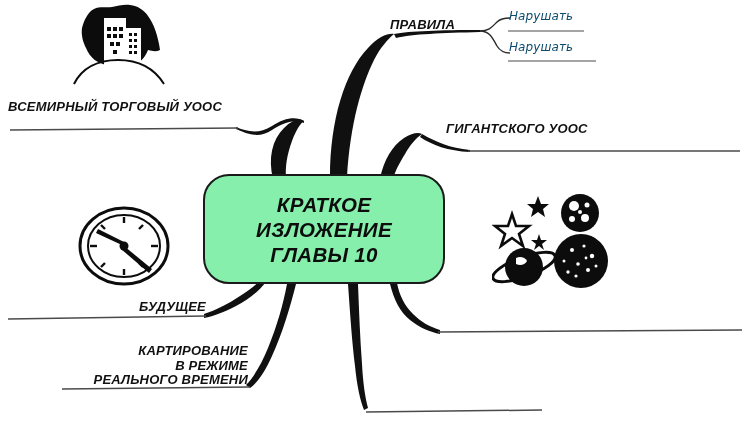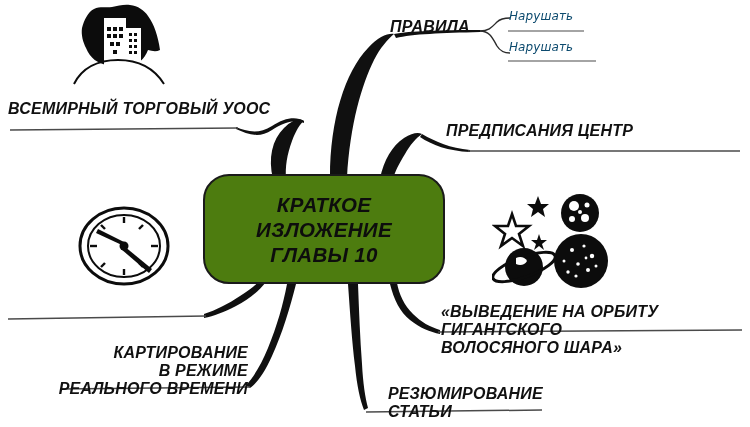--- a/index.html
+++ b/index.html
@@ -29,42 +29,42 @@
     font-family: "Liberation Sans", sans-serif;
     font-style: italic;
     font-weight: bold;
     color: #111111;
     letter-spacing: 0.2px;
     line-height: 1.12;
     white-space: pre-line;
     user-select: none;
   }
   .label.main {
-    font-size: 16px;
+    font-size: 13px;
   }
   .label.sub {
     font-family: "DejaVu Sans", sans-serif;
     font-style: italic;
     font-weight: normal;
     font-size: 12px;
     color: #0c4a6e;
     letter-spacing: 0.1px;
   }
   .label.align-right { text-align: right; }
   .label.align-left  { text-align: left; }
 
   #center-node {
     position: absolute;
     left: 203px;
     top: 174px;
     width: 242px;
     height: 110px;
     border: 2.2px solid #1a1a1a;
     border-radius: 26px;
-    background: #4d7c0f;
+    background: #86efac;
     box-sizing: border-box;
     display: flex;
     align-items: center;
     justify-content: center;
     z-index: 5;
   }
   #center-node .center-text {
     font-family: "Liberation Sans", sans-serif;
     font-style: italic;
     font-weight: bold;
@@ -219,26 +219,23 @@
   </div>
 
   <div class="label main align-left" style="left:8px; top:100px;">ВСЕМИРНЫЙ ТОРГОВЫЙ УООС</div>
 
   <div class="label main align-left" style="left:390px; top:18px;">ПРАВИЛА</div>
 
   <div class="label sub align-left" style="left:509px; top:10px;">Нарушать</div>
 
   <div class="label sub align-left" style="left:509px; top:41px;">Нарушать</div>
 
-  <div class="label main align-left" style="left:446px; top:122px;">ПРЕДПИСАНИЯ ЦЕНТР</div>
-
-  <div class="label main align-left" style="left:441px; top:303px;">«ВЫВЕДЕНИЕ НА ОРБИТУ ГИГАНТСКОГО
-ВОЛОСЯНОГО ШАРА»</div>
-
-  <div class="label main align-left" style="left:388px; top:385px;">РЕЗЮМИРОВАНИЕ
-СТАТЬИ</div>
+  <div class="label main align-left" style="left:446px; top:122px;">ГИГАНТСКОГО УООС</div>
+
+
 
   <div class="label main align-right" style="left:48px; top:344px; width:200px;">КАРТИРОВАНИЕ
 В РЕЖИМЕ
 РЕАЛЬНОГО ВРЕМЕНИ</div>
 
+  <div class="label main align-right" style="left:60px; top:300px; width:146px;">БУДУЩЕЕ</div>
 
 </div>
 
 </body></html>

